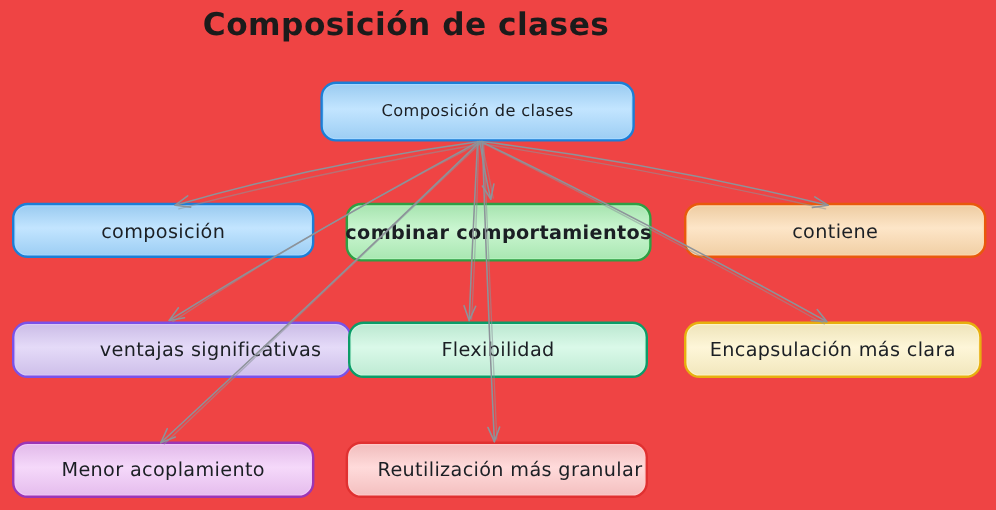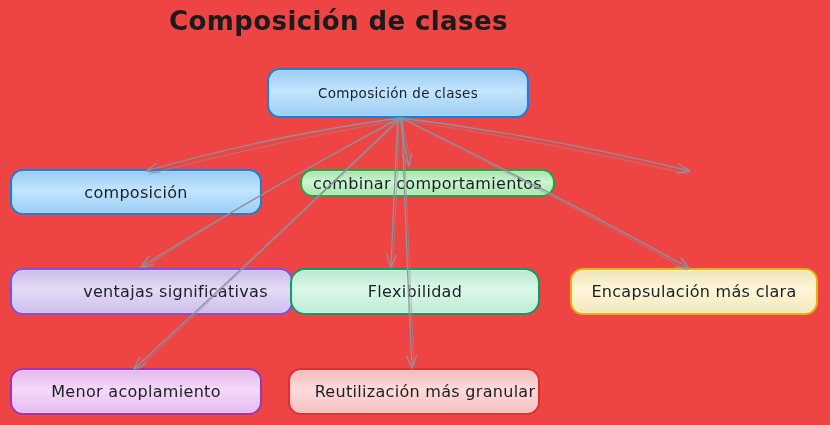--- a/index.html
+++ b/index.html
@@ -18,24 +18,24 @@
     border-radius:13px;box-sizing:border-box;
     color:#1b1f24;font-size:16px;letter-spacing:.3px;white-space:nowrap;
   }
   .node::after{
     content:"";position:absolute;inset:1px;border-radius:10px;pointer-events:none;
     background:linear-gradient(180deg,rgba(0,0,0,.055),rgba(255,255,255,.33) 45%,rgba(0,0,0,.045));
   }
   .node .lbl{position:relative;z-index:1;}
   .n-root{left:267px;top:68px;width:262px;height:50px;font-size:13.5px;}
   .n-composicion{left:10px;top:169px;width:252px;height:46px;}
-  .n-combinar{left:300px;top:169px;width:255px;height:28px;}
+  .n-combinar{left:288px;top:169px;width:255px;height:49px;font-weight:bold;}
   .n-contiene{left:570px;top:169px;width:252px;height:46px;}
   .n-ventajas{left:10px;top:268px;width:283px;height:47px;padding-left:48px;}
-  .n-flexibilidad{left:290px;top:268px;width:250px;height:47px;border-radius:15px;}
+  .n-flexibilidad{left:290px;top:268px;width:250px;height:47px;}
   .n-encapsulacion{left:570px;top:268px;width:248px;height:47px;justify-content:center;}
   .n-menor{left:10px;top:368px;width:252px;height:47px;text-align:center;}
   .n-reutilizacion{left:288px;top:368px;width:252px;height:47px;padding-left:22px;}
   svg.arrows{position:absolute;left:0;top:0;z-index:5;pointer-events:none;}
   svg.arrows path, svg.arrows polyline{
     fill:none;stroke:#8d939a;stroke-width:1.3;stroke-linecap:round;stroke-linejoin:round;
   }
   svg.arrows path.echo{stroke-width:1.1;opacity:.55;}
 </style>
 </head>
@@ -50,20 +50,23 @@
   </div>
 
   <div class="node n-composicion" style="--fill:#a5d8ff;--stroke:#1c7ed6">
     <span class="lbl">composición</span>
   </div>
 
   <div class="node n-combinar" style="--fill:#b2f2bb;--stroke:#2f9e44">
     <span class="lbl">combinar comportamientos</span>
   </div>
 
+  <div class="node n-contiene" style="--fill:#fcd9ad;--stroke:#e8590c">
+    <span class="lbl">contiene</span>
+  </div>
 
   <div class="node n-ventajas" style="--fill:#d8c9f5;--stroke:#7a52e8">
     <span class="lbl">ventajas significativas</span>
   </div>
 
   <div class="node n-flexibilidad" style="--fill:#c8f6de;--stroke:#0c9c68">
     <span class="lbl">Flexibilidad</span>
   </div>
 
   <div class="node n-encapsulacion" style="--fill:#fdf2c6;--stroke:#e7af0f">

